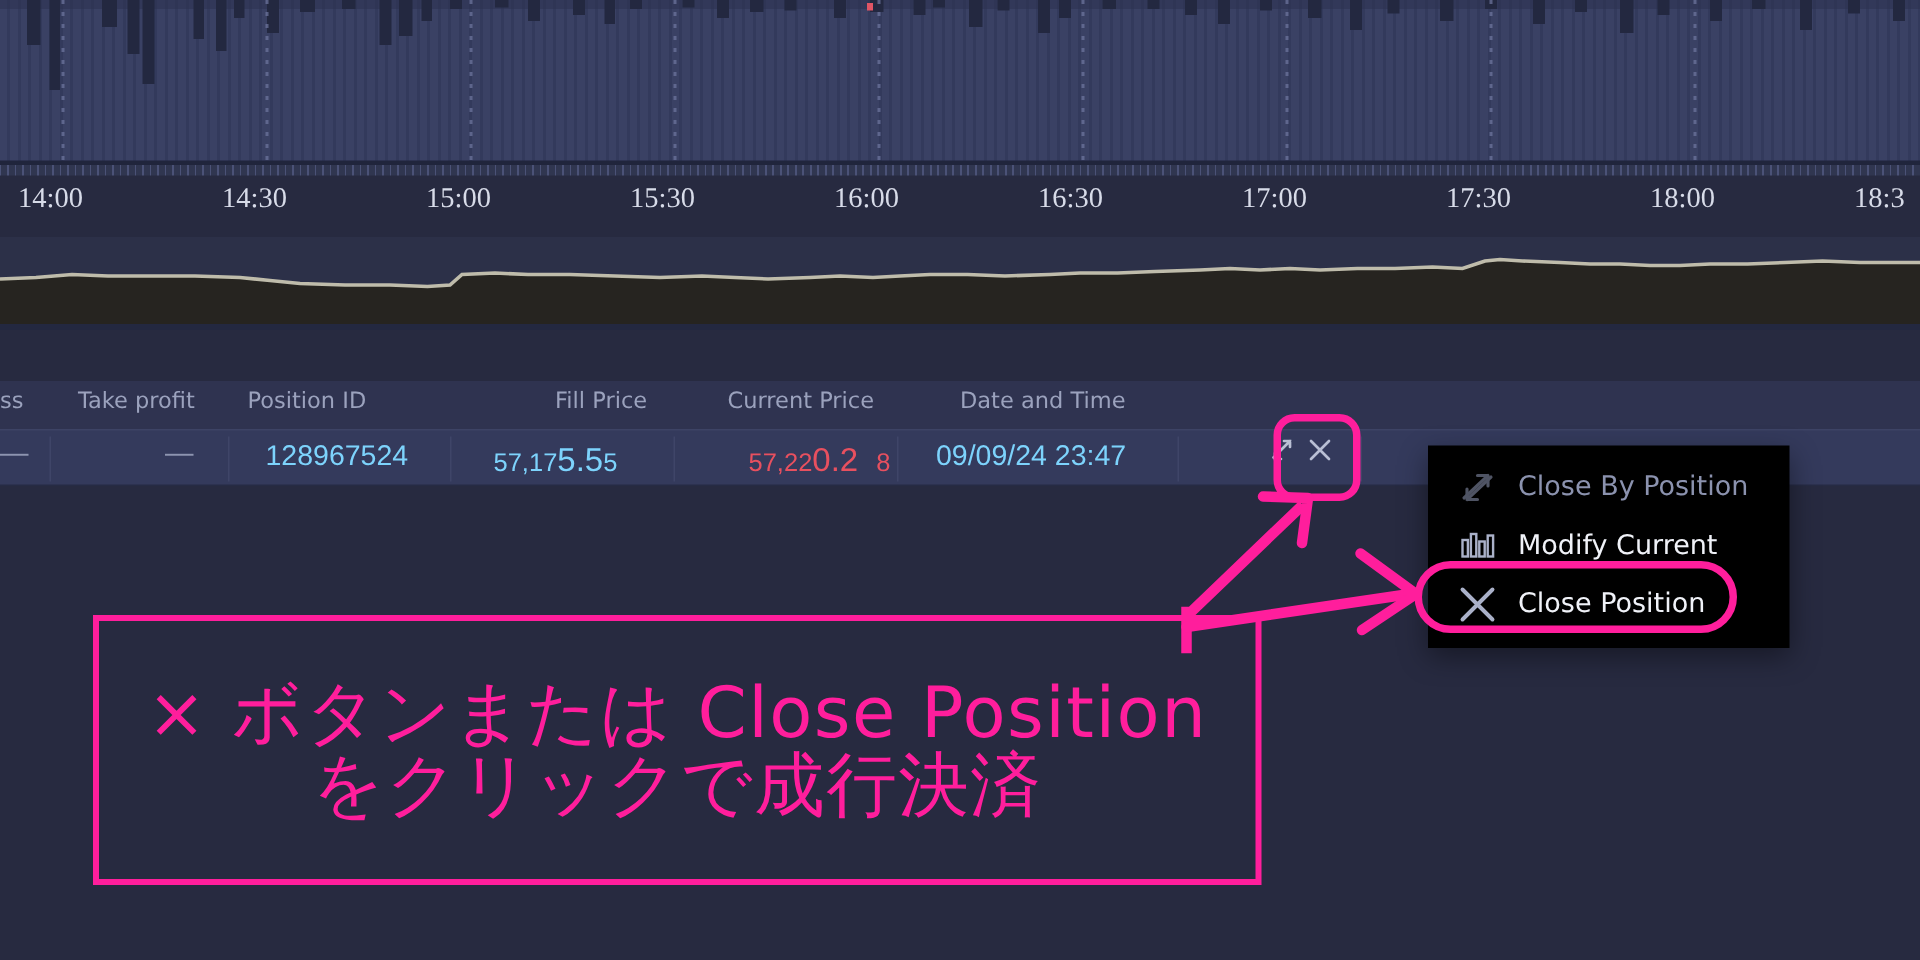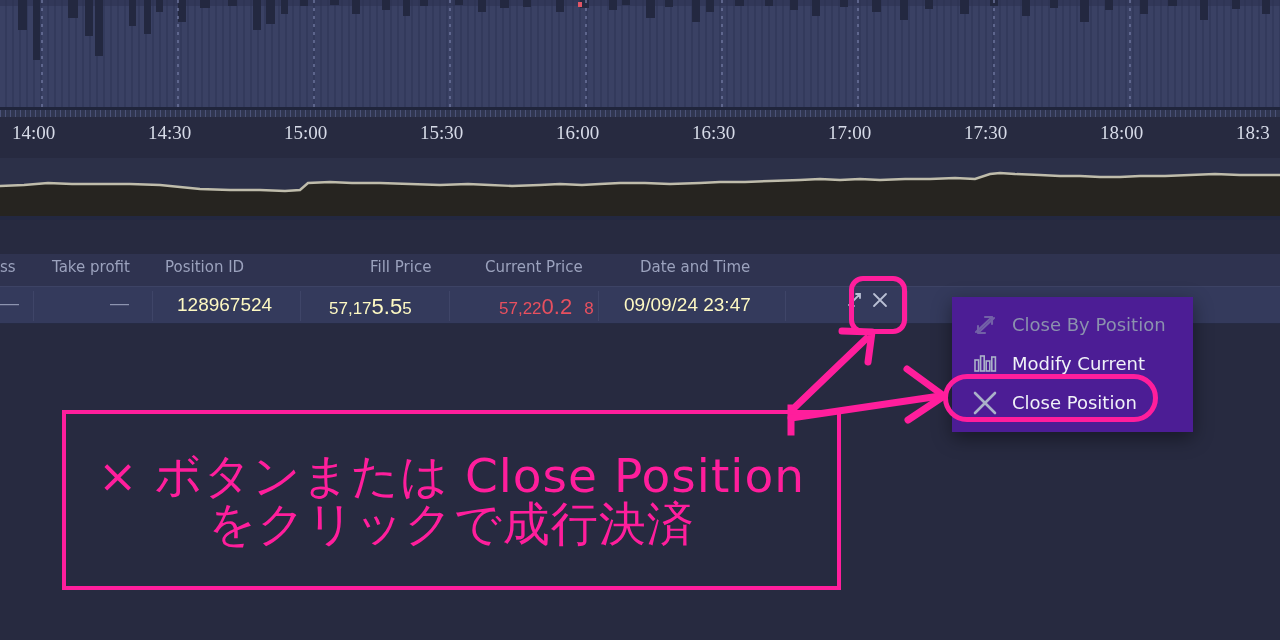--- a/index.html
+++ b/index.html
@@ -133,21 +133,21 @@
   .cell-sep {
     position: absolute;
     top: 4px;
     width: 1px; height: 30px;
     background: #3f4568;
   }
   .cell {
     position: absolute;
     top: 7px;
     font-size: 19px;
-    color: #fef9c3;
+    color: #7dd3fc;
     white-space: nowrap;
     font-family: "Liberation Sans", sans-serif;
   }
   .cell.dash {
     color: #8d94b0;
     font-size: 19px;
     top: 5px;
   }
   .price { letter-spacing: 0px; }
   .price .sm { font-size: 17px; }
@@ -165,21 +165,21 @@
     color: #b9bfd4;
     font-size: 20px;
     line-height: 20px;
   }
 
   
   #context-menu {
     position: absolute;
     left: 952px; top: 297px;
     width: 241px;
-    background: #4c1d95;
+    background: #000000;
     box-shadow: 0 6px 18px rgba(0,0,0,.42);
     padding: 8px 0 10px 0;
     box-sizing: border-box;
   }
   .menu-item {
     position: relative;
     height: 39px;
     display: flex;
     align-items: center;
     padding-left: 18px;

